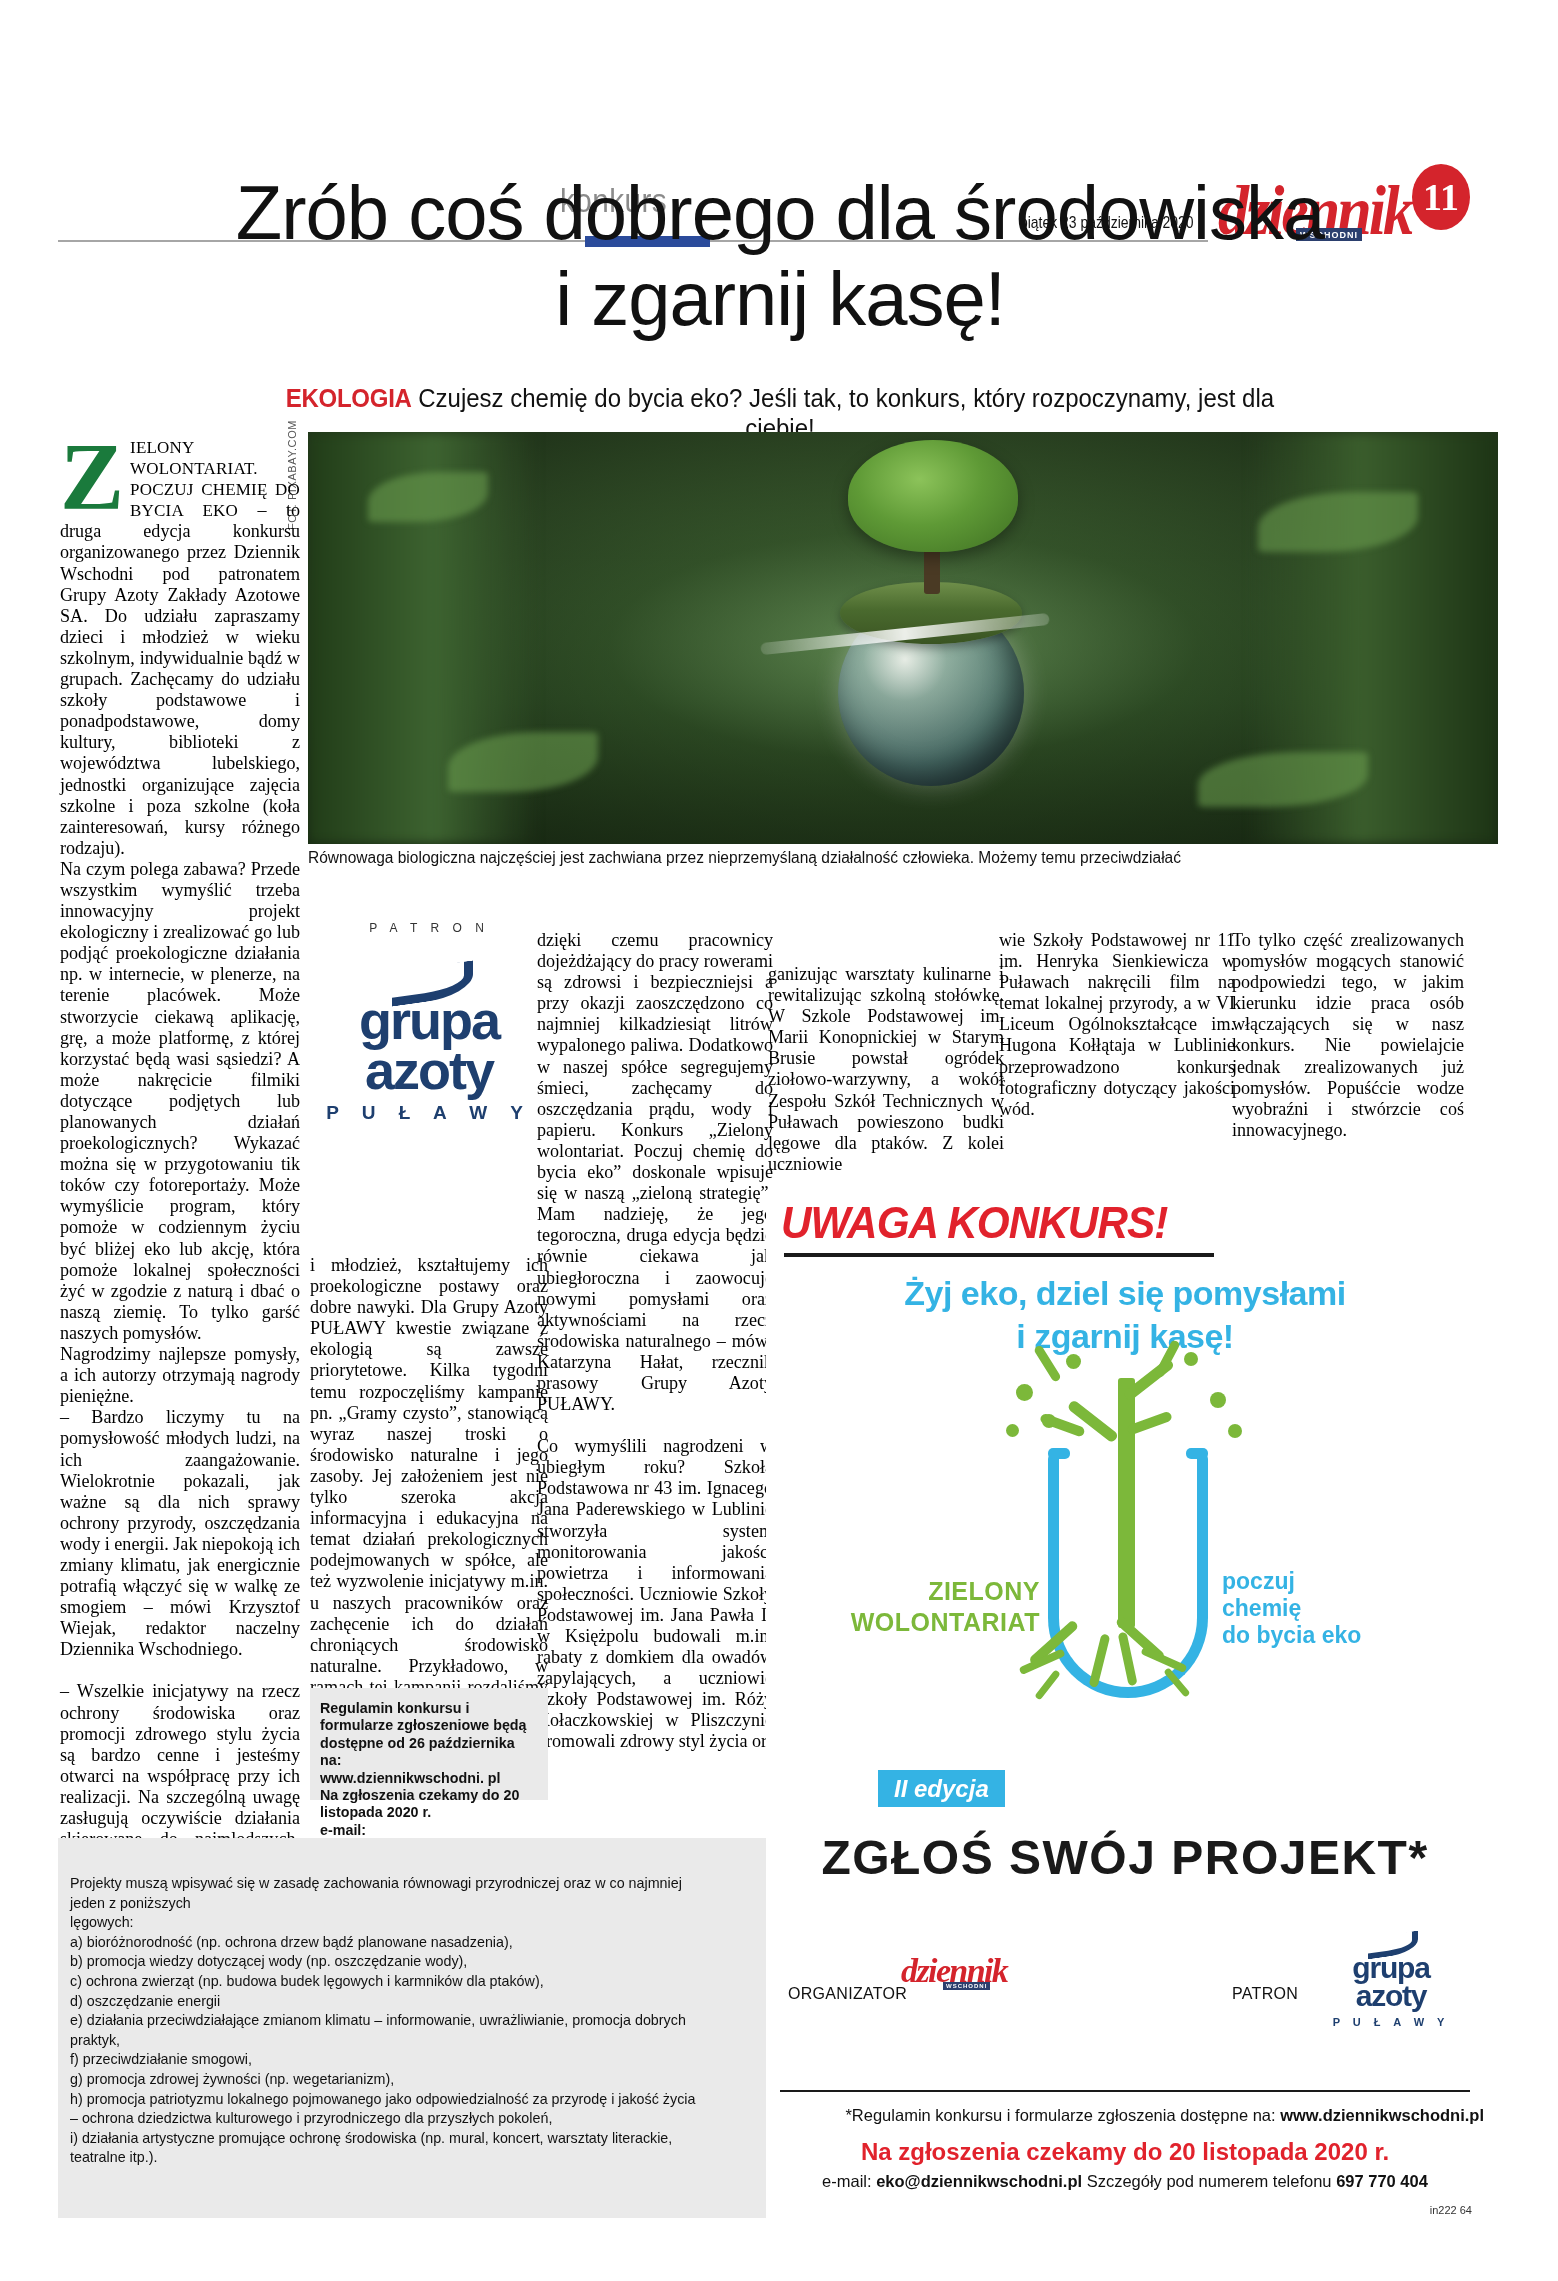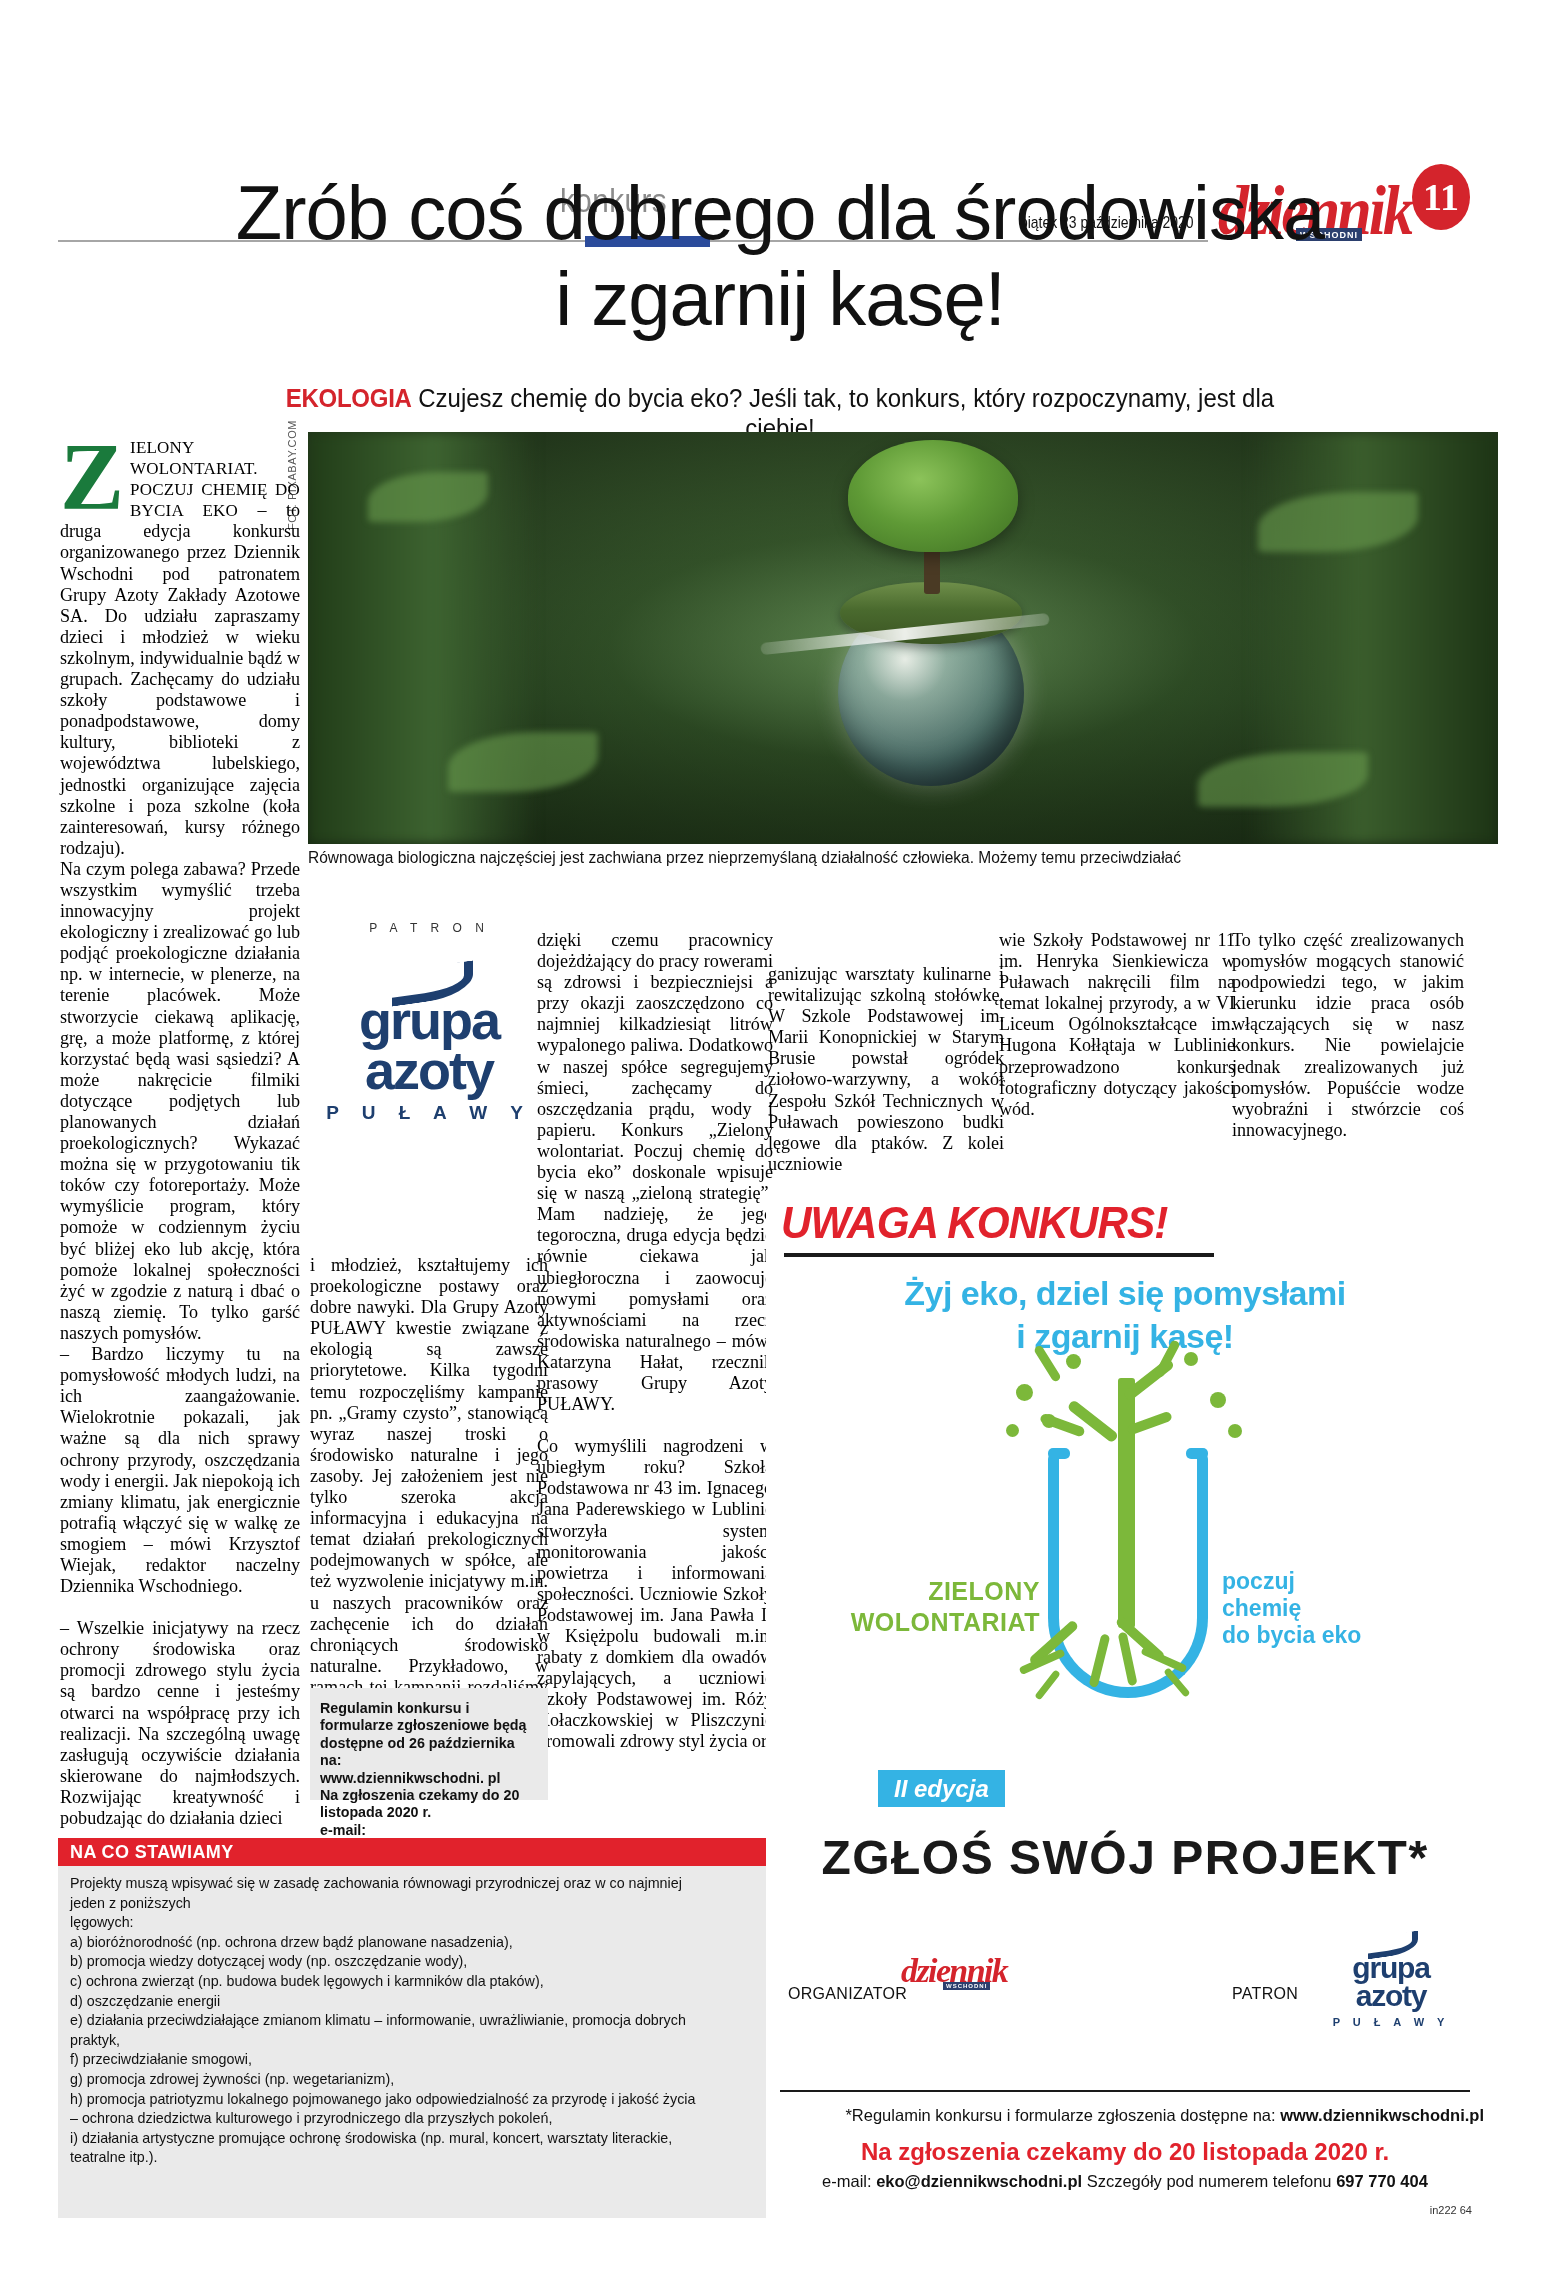--- a/index.html
+++ b/index.html
@@ -328,20 +328,21 @@
     <div class="globe-tree-trunk"></div>
     <div class="globe-tree-canopy"></div>
     <div class="globe-ribbon"></div>
   </div>
   <div class="photo-credit">FOT. PIXABAY.COM</div>
   <div class="photo-cap">Równowaga biologiczna najczęściej jest zachwiana przez nieprzemyślaną działalność człowieka. Możemy temu przeciwdziałać</div>
 
   <div class="col col1">
     <p><span class="dropcap">Z</span><span class="smallcaps">IELONY WOLONTARIAT. POCZUJ CHEMIĘ DO BYCIA EKO</span><span> – to druga edycja konkursu organizowanego przez Dziennik Wschodni pod patronatem Grupy Azoty Zakłady Azotowe SA. Do udziału zapraszamy dzieci i młodzież w wieku szkolnym, indywidualnie bądź w grupach. Zachęcamy do udziału szkoły podstawowe i ponadpodstawowe, domy kultury, biblioteki z województwa lubelskiego, jednostki organizujące zajęcia szkolne i poza szkolne (koła zainteresowań, kursy różnego rodzaju).</span></p>
     <p>Na czym polega zabawa? Przede wszystkim wymyślić trzeba innowacyjny projekt ekologiczny i zrealizować go lub podjąć proekologiczne działania np. w internecie, w plenerze, na terenie placówek. Może stworzycie ciekawą aplikację, grę, a może platformę, z której korzystać będą wasi sąsiedzi? A może nakręcicie filmiki dotyczące podjętych lub planowanych działań proekologicznych? Wykazać można się w przygotowaniu tik toków czy fotoreportaży. Może wymyślicie program, który pomoże w codziennym życiu być bliżej eko lub akcję, która pomoże lokalnej społeczności żyć w zgodzie z naturą i dbać o naszą ziemię. To tylko garść naszych pomysłów.</p>
+    <p>Nagrodzimy najlepsze pomysły, a ich autorzy otrzymają nagrody pieniężne.</p>
     <p>– Bardzo liczymy tu na pomysłowość młodych ludzi, na ich zaangażowanie. Wielokrotnie pokazali, jak ważne są dla nich sprawy ochrony przyrody, oszczędzania wody i energii. Jak niepokoją ich zmiany klimatu, jak energicznie potrafią włączyć się w walkę ze smogiem – mówi Krzysztof Wiejak, redaktor naczelny Dziennika Wschodniego.</p>
     <p style="height:21px"></p>
     <p>– Wszelkie inicjatywy na rzecz ochrony środowiska oraz promocji zdrowego stylu życia są bardzo cenne i jesteśmy otwarci na współpracę przy ich realizacji. Na szczególną uwagę zasługują oczywiście działania skierowane do najmłodszych. Rozwijając kreatywność i pobudzając do działania dzieci</p>
   </div>
 
   <div class="patron-wrap">
     <div class="patron-label">P A T R O N</div>
     <div class="az-swoosh"></div>
     <div class="grupa">grupa</div>
     <div class="azoty">azoty</div>
@@ -373,21 +374,20 @@
   <div class="regbox">
     <div>Regulamin konkursu i formularze zgłoszeniowe będą</div>
     <div>dostępne od 26 października na:</div>
     <div>www.dziennikwschodni. pl</div>
     <div>Na zgłoszenia czekamy do 20 listopada 2020 r.</div>
     <div>e-mail: eko@dziennikwschodni.pl,</div>
     <div>szczegóły pod numerem telefonu 697770404</div>
   </div>
 
   <div class="nacco">
-    <div class="nacco-hdr">NA CO STAWIAMY</div>
     <div class="nacco-body">
       <div>Projekty muszą wpisywać się w zasadę zachowania równowagi przyrodniczej oraz w co najmniej</div>
       <div>jeden z poniższych</div>
       <div>lęgowych:</div>
       <div>a) bioróżnorodność (np. ochrona drzew bądź planowane nasadzenia),</div>
       <div>b) promocja wiedzy dotyczącej wody (np. oszczędzanie wody),</div>
       <div>c) ochrona zwierząt (np. budowa budek lęgowych i karmników dla ptaków),</div>
       <div>d) oszczędzanie energii</div>
       <div>e) działania przeciwdziałające zmianom klimatu – informowanie, uwrażliwianie, promocja dobrych</div>
       <div>praktyk,</div>

